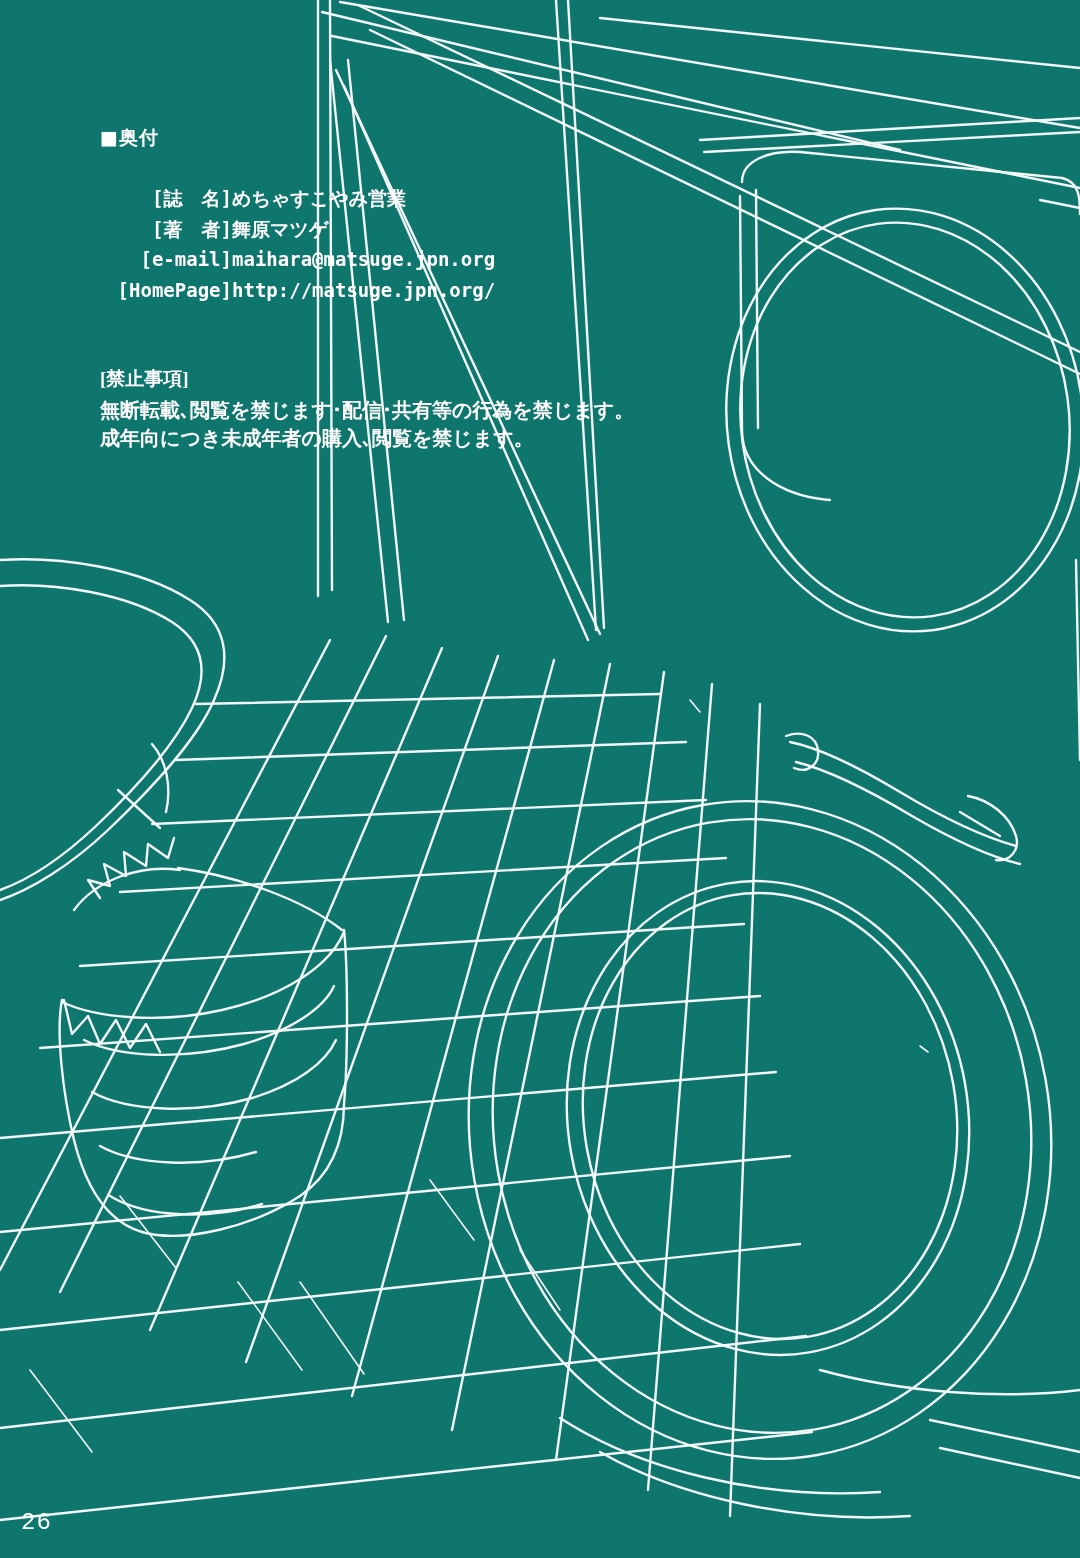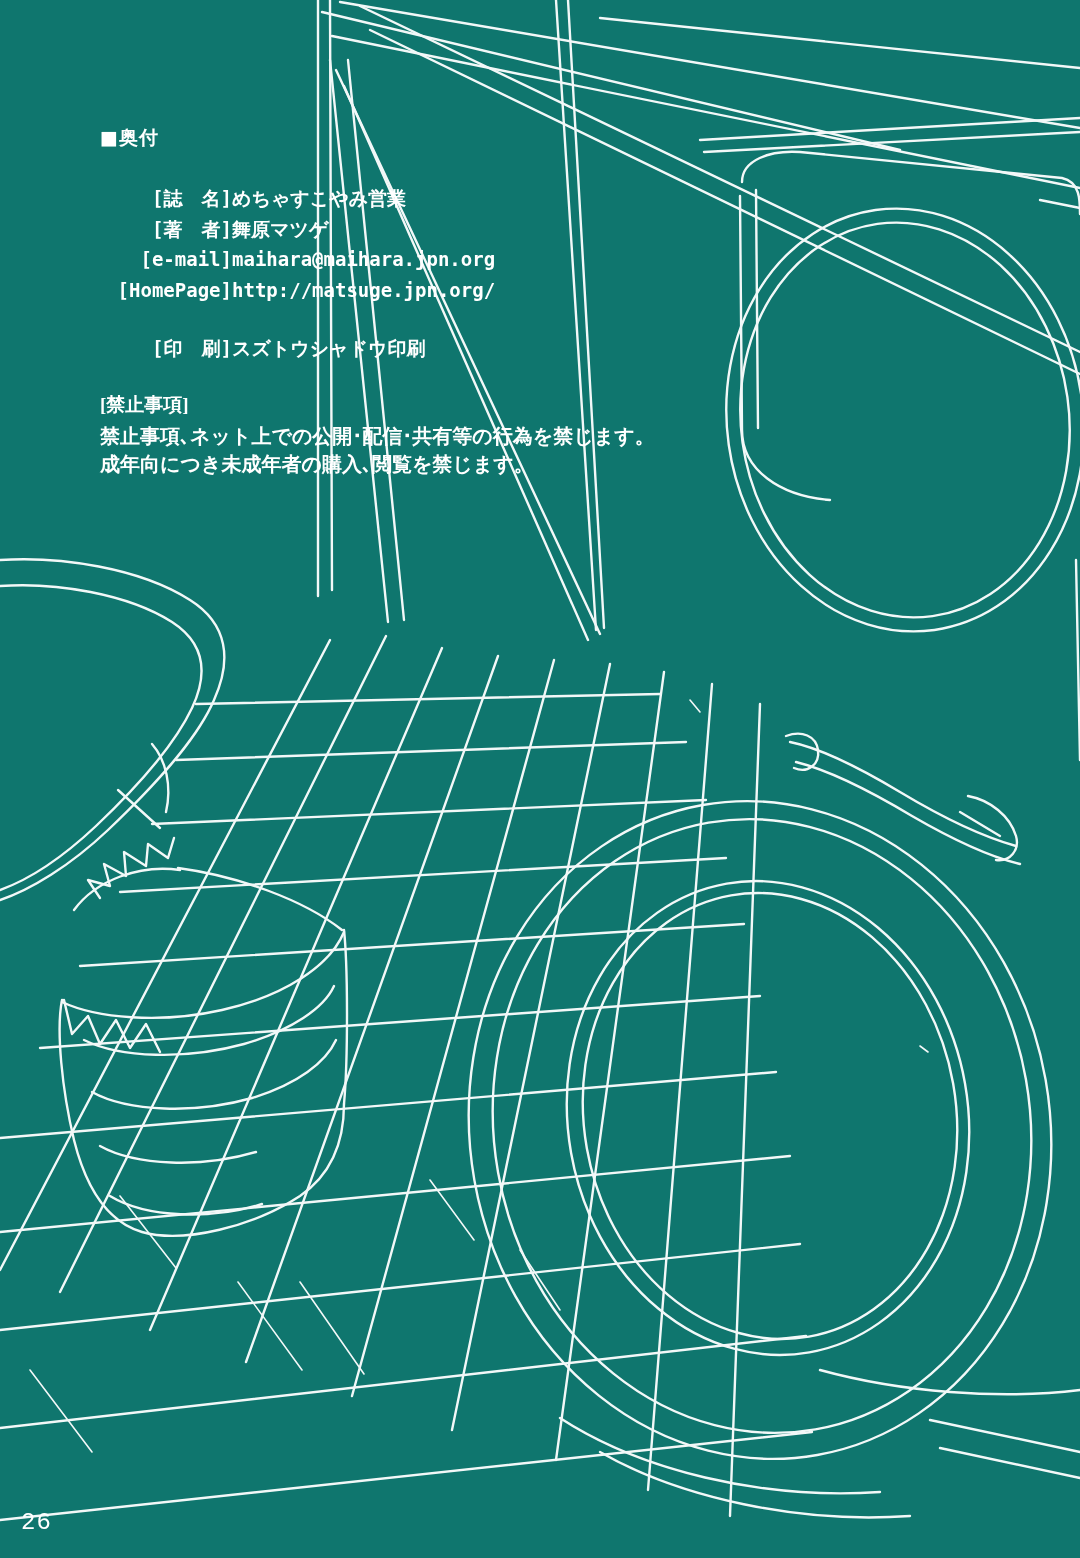--- a/index.html
+++ b/index.html
@@ -197,36 +197,33 @@
     <div class="heading">■奥付</div>
 
     <div class="rows">
       <span class="row">
         <span class="label">[誌　名]</span><span class="value">めちゃすこやみ営業</span>
       </span>
       <span class="row">
         <span class="label">[著　者]</span><span class="value">舞原マツゲ</span>
       </span>
       <span class="row">
-        <span class="label">[e-mail]</span><span class="value">maihara@maihara.jpn.org</span>
+        <span class="label">[e-mail]</span><span class="value">maihara@matsuge.jpn.org</span>
       </span>
       <span class="row">
         <span class="label">[HomePage]</span><span class="value">http://matsuge.jpn.org/</span>
       </span>
     </div>
 
     <div class="gap-mid"></div>
 
-    <div class="print-row">
-      <span class="label">[印　刷]</span><span class="value">スズトウシャドウ印刷</span>
-    </div>
 
     <div class="gap-mid"></div>
 
     <div class="notice-title">[禁止事項]</div>
-    <div class="notice-line">禁止事項､ネット上での公開･配信･共有等の行為を禁じます。</div>
+    <div class="notice-line">無断転載､閲覧を禁じます･配信･共有等の行為を禁じます。</div>
     <div class="notice-line">成年向につき未成年者の購入､閲覧を禁じます。</div>
 
   </div>
 
   <div id="page-number">26</div>
 
 </div>
 
 </body></html>

